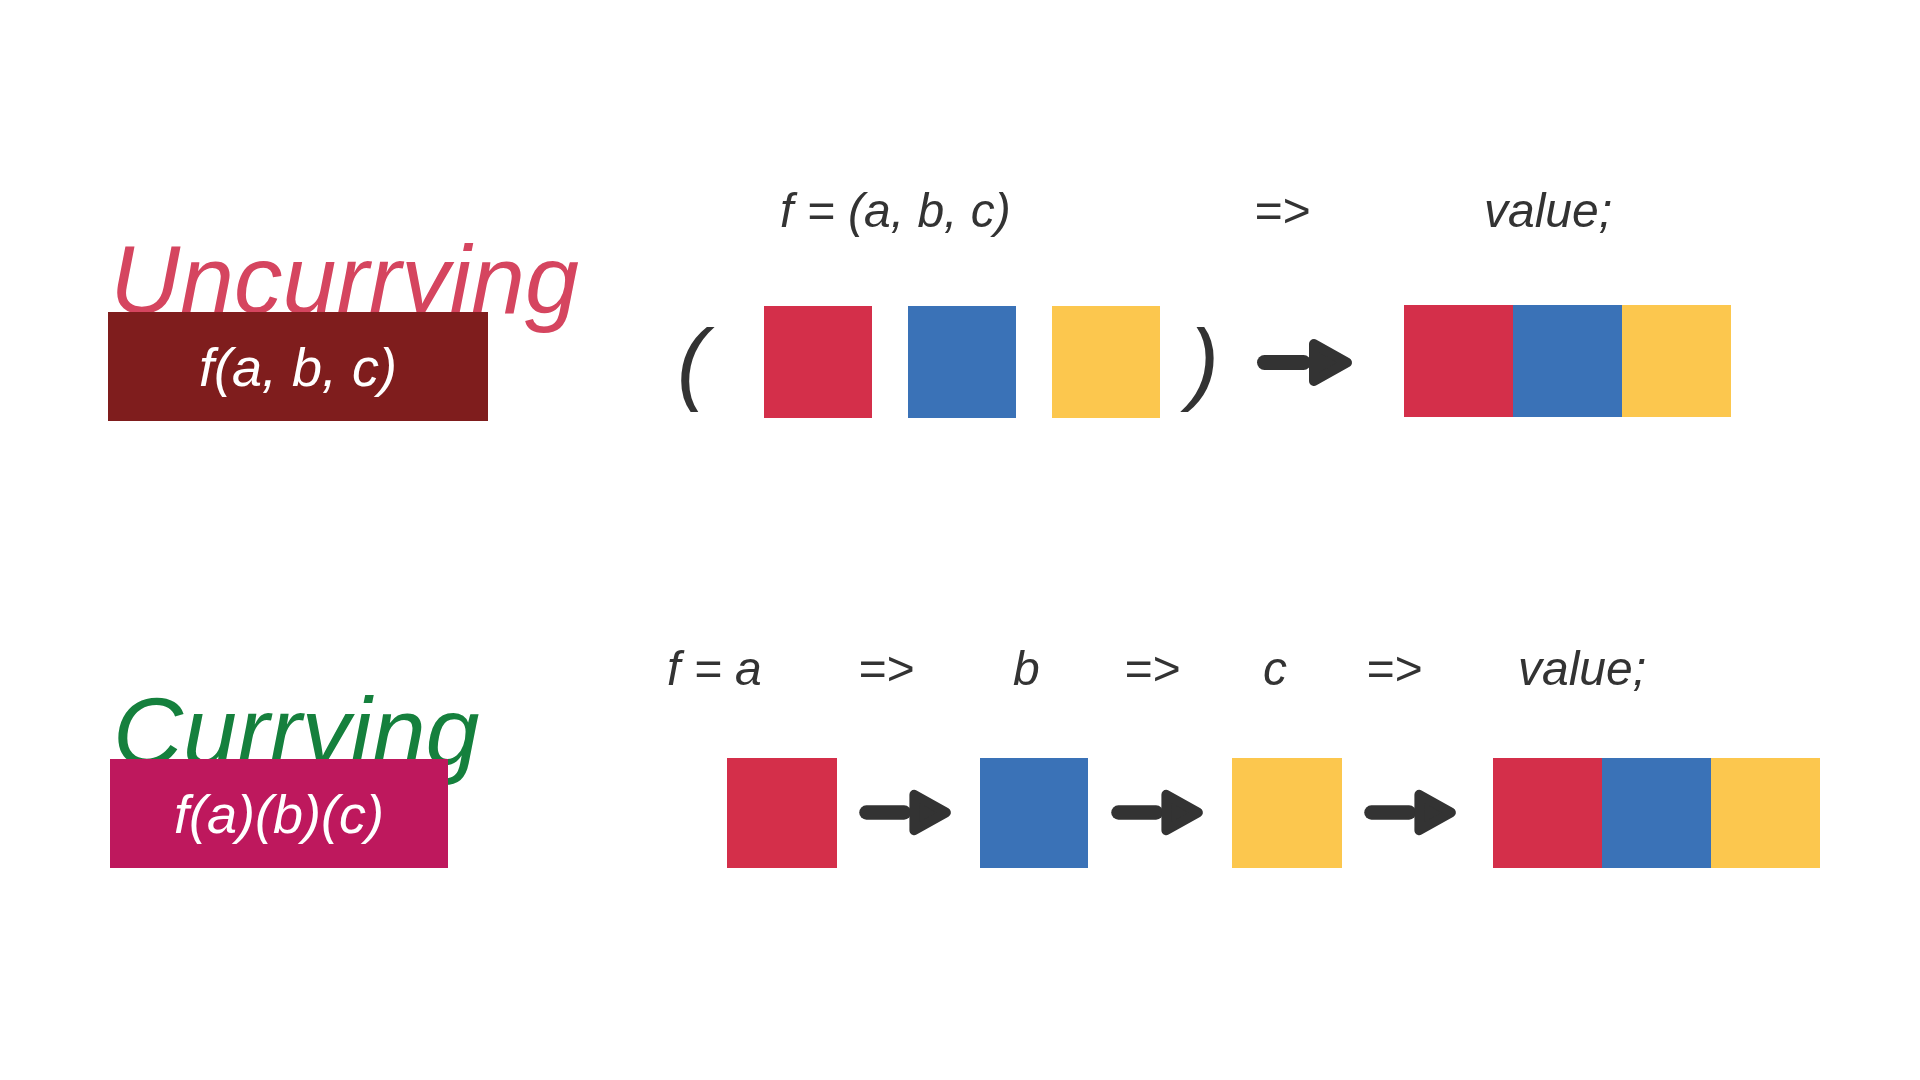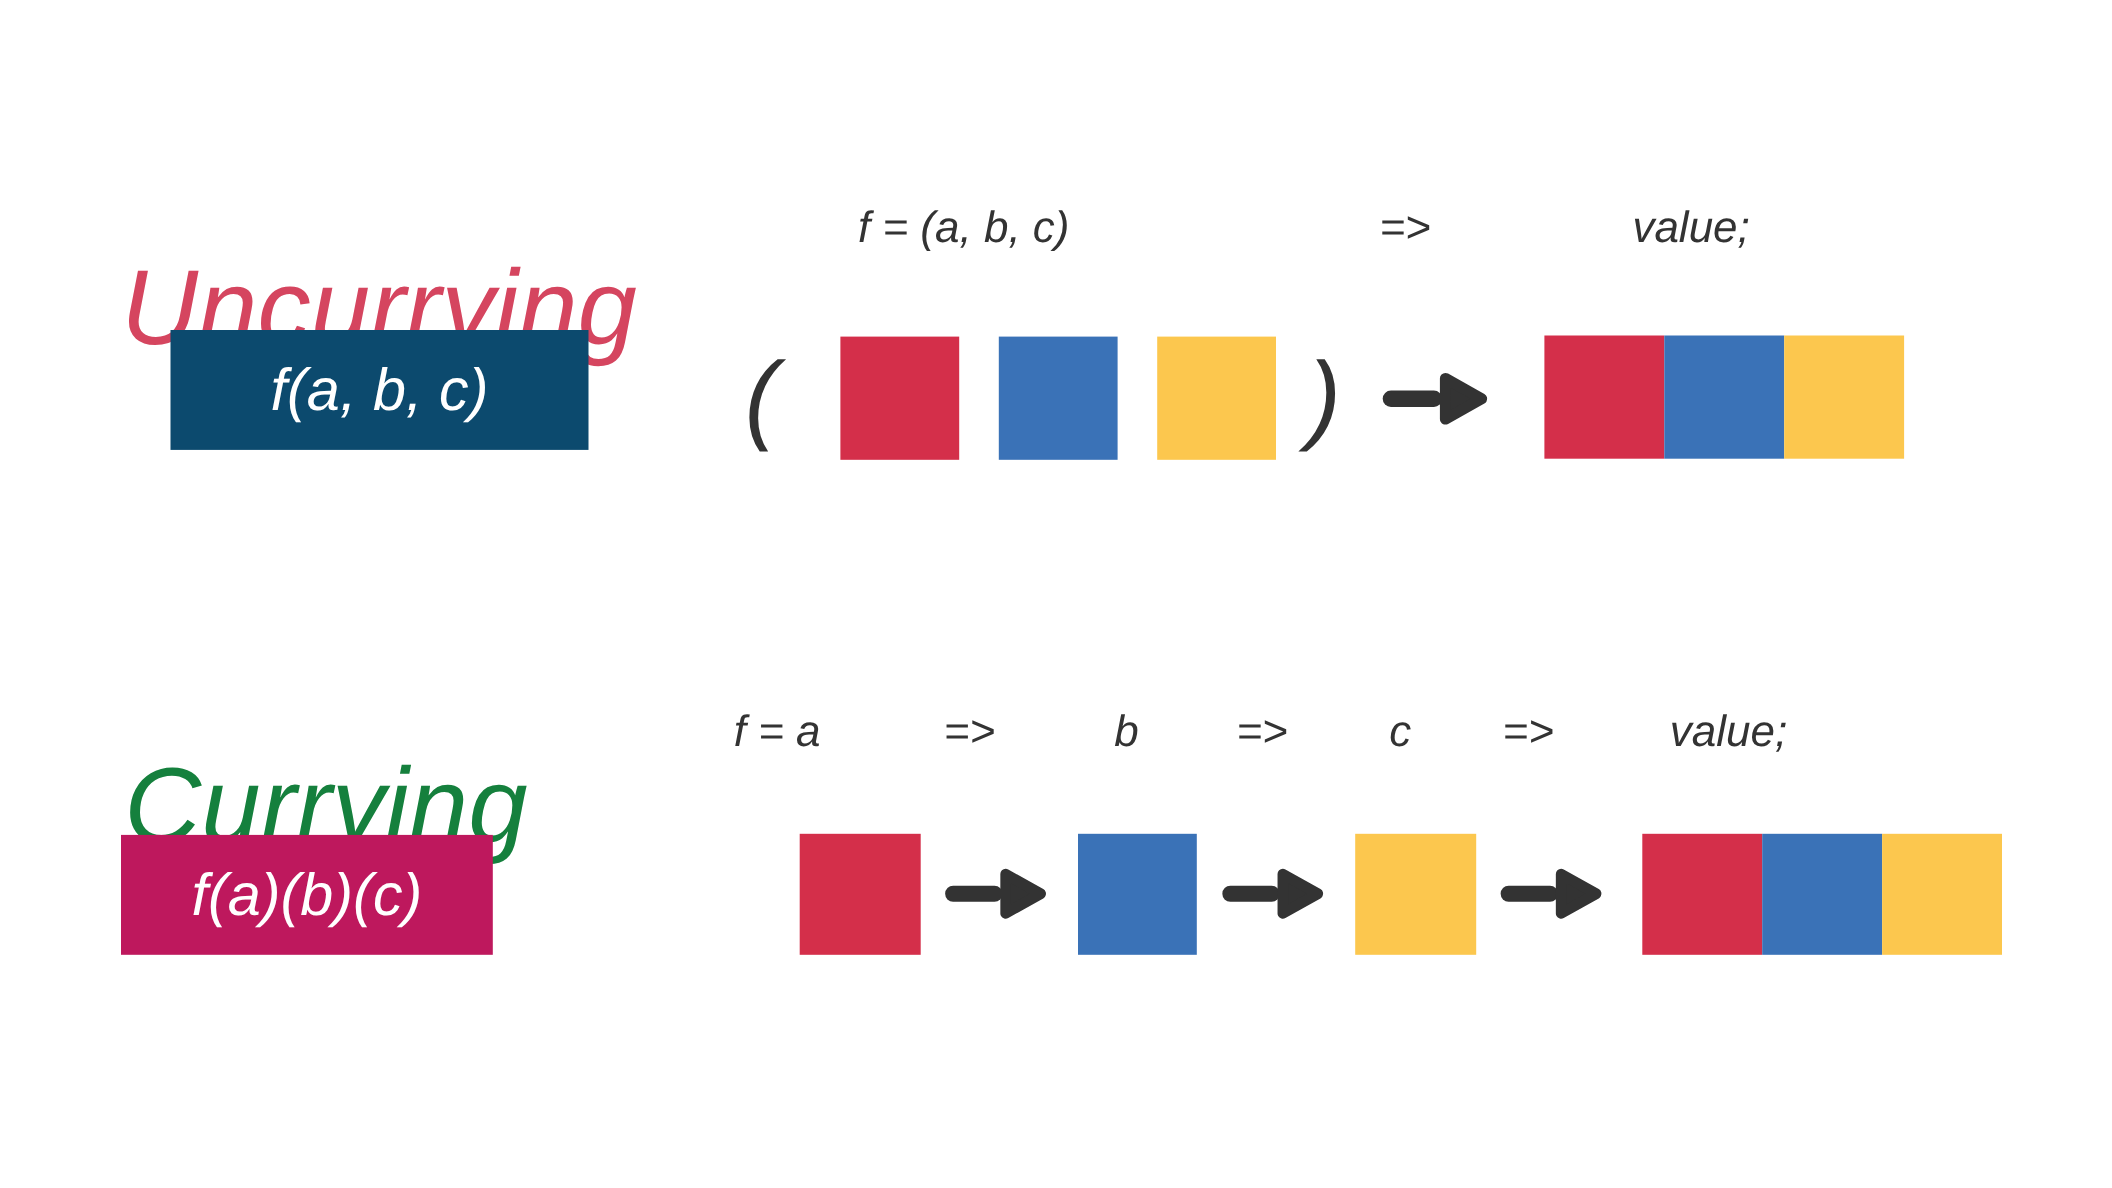--- a/index.html
+++ b/index.html
@@ -23,21 +23,21 @@
     align-items: center;
     justify-content: center;
   }
   .code-box span {
     font-size: 54px;
     line-height: 1;
     white-space: pre;
   }
   .tok {
     position: absolute;
-    font-size: 40px;
+    font-size: 48px;
     line-height: 1;
     white-space: pre;
   }
   .sq { position: absolute; }
   .paren-box {
     position: absolute;
     display: flex;
     align-items: center;
     justify-content: center;
   }
@@ -51,21 +51,21 @@
 </style>
 </head>
 <body>
 
 <div class="canvas" style="background-color: rgb(255, 255, 255); font-style: italic;">
 
   <section>
 
     <h1 class="title" style="left: 110px; top: 166px; color: rgb(213, 69, 95);">Uncurrying</h1>
 
-    <div class="code-box" style="left: 108px; top: 300px; width: 380px; height: 109px; background-color: #0c4a6e; margin-left: 47px;">
+    <div class="code-box" style="left: 108px; top: 312px; width: 380px; height: 109px; background-color: #7f1d1d;">
       <span style="color: rgb(255, 255, 255);">f(a, b, c)</span>
     </div>
 
     <span class="tok" style="left: 780px; top: 187px; color: rgb(51, 51, 51);">f = (a, b, c)</span>
     <span class="tok" style="left: 1254px; top: 187px; color: rgb(51, 51, 51);">=&gt;</span>
     <span class="tok" style="left: 1484px; top: 187px; color: rgb(51, 51, 51);">value;</span>
 
     <div class="paren-box" style="left:660px; top:306px; width:64px; height:112px;">
       <span style="color: rgb(51, 51, 51);">(</span>
     </div>

